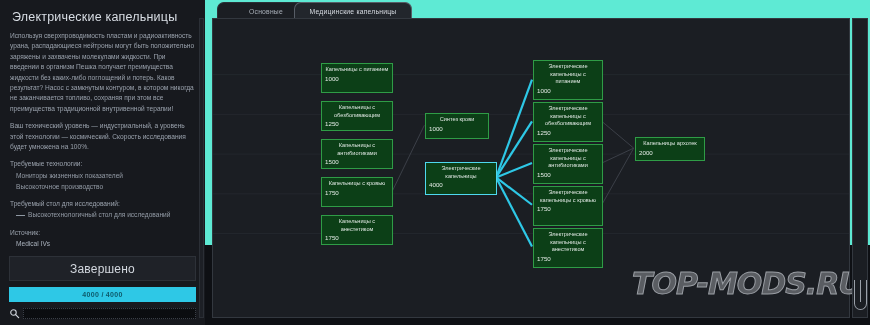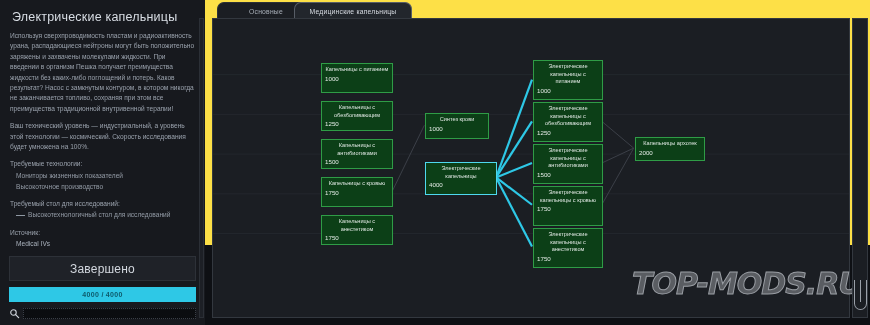--- a/index.html
+++ b/index.html
@@ -2,21 +2,21 @@
 <html><head>
 <meta charset="utf-8">
 <style>
   html,body{margin:0;padding:0;}
   body{
     width:870px;height:325px;overflow:hidden;
     background:#0e1014;
     font-family:"Liberation Sans", sans-serif;
     color:#c9ced6;
   }
-  .app{position:relative;width:870px;height:245px;background:#fde047;}
+  .app{position:relative;width:870px;height:245px;background:#5eead4;}
 
   
   .sidebar{
     position:absolute;left:0;top:0;width:205px;height:325px;
     background:#17191e;
     box-sizing:border-box;
     padding:8px 10px 0 10px;
   }
   .sb-title{
     font-size:12.5px;color:#d8dde4;letter-spacing:.2px;

